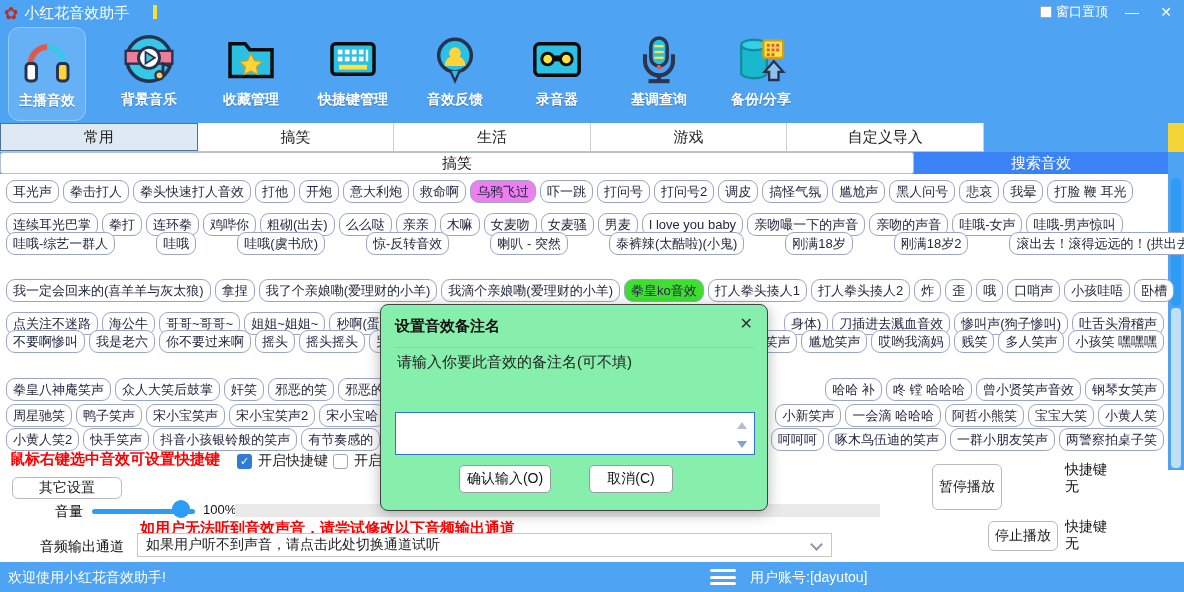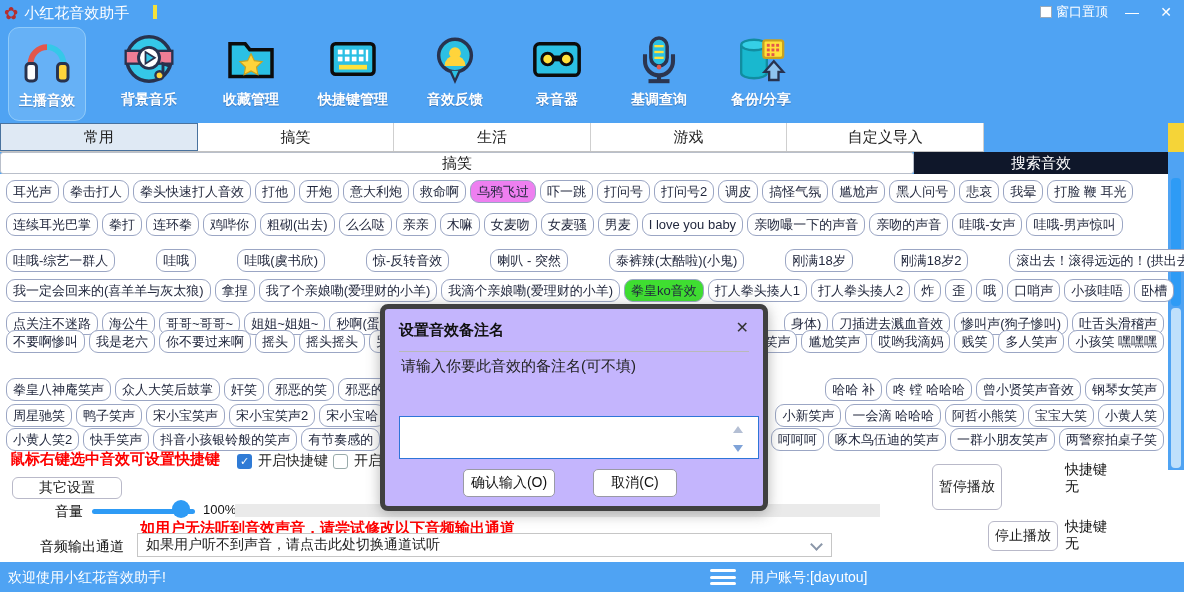--- a/index.html
+++ b/index.html
@@ -27,21 +27,21 @@
 
   
   .cat-tabs { position:absolute; top:123px; left:0; width:984px; height:29px; display:flex; background:#fff; border-bottom:1px solid #c2c2c2; }
   .cat-tab { flex:1; display:flex; align-items:center; justify-content:center; font-size:15px; color:#222; background:#fff; border-right:1px solid #cfcfcf; }
   .cat-tab.active { background:#dfe9f4; border:1px solid #49729e; }
   .corner-yellow { position:absolute; top:123px; left:1168px; width:16px; height:29px; background:#f5d438; }
 
   
   .sub-tabs { position:absolute; top:152px; left:0; width:1168px; height:22px; display:flex; }
   .sub-tab-main { width:935px; background:#fff; border:1px solid #b9bfca; border-radius:3px; display:flex; align-items:center; justify-content:center; font-size:15px; color:#1b1b1b; }
-  .sub-tab-search { width:260px; background:#0f172a; color:#fff; display:flex; align-items:center; justify-content:center; font-size:15px; }
+  .sub-tab-search { width:260px; background:#3b82f6; color:#fff; display:flex; align-items:center; justify-content:center; font-size:15px; }
 
   
   .panelA { position:absolute; top:174px; left:0; width:1168px; height:296px; background:#fff; }
   .panelB { position:absolute; top:470px; left:0; width:1184px; height:92px; background:#fff; }
   .vscroll-thumb { position:absolute; top:178px; left:1171px; width:10px; height:128px; background:#2e9bf5; border-radius:4px; }
   .vscroll-track { position:absolute; top:308px; left:1171px; width:10px; height:160px; background:#bfe0fb; border-radius:4px; }
 
   
   .srow { position:absolute; left:6px; width:1158px; display:flex; gap:4px; align-items:flex-end; }
   .sbtn { font-family:inherit; font-size:13px; color:#22283e; background:#fff; border:1px solid #9ba6c4; border-radius:9px; padding:2px 6px; height:23px; white-space:nowrap; line-height:17px; }
@@ -58,21 +58,21 @@
   .vol-track { position:absolute; left:92px; top:509px; width:103px; height:5px; background:#2e9bf5; border-radius:3px; }
   .vol-thumb { position:absolute; left:172px; top:500px; width:18px; height:18px; background:#2e9bf5; border-radius:50%; }
   .vol-value { position:absolute; left:203px; top:502px; font-size:13px; color:#111; }
   .progress-gray { position:absolute; left:235px; top:504px; width:645px; height:13px; background:#eaeaea; }
   .chan-label { position:absolute; left:40px; top:538px; font-size:14px; color:#111; }
   .chan-box { position:absolute; left:137px; top:533px; width:695px; height:24px; background:#fff; border:1px solid #c6c6c6; display:flex; align-items:center; padding:0 8px; font-size:14px; color:#222; }
   .chevron { position:absolute; right:10px; top:6px; width:9px; height:9px; border-right:2px solid #8a96a8; border-bottom:2px solid #8a96a8; transform:rotate(45deg); }
   .hk-text { position:absolute; font-size:14px; color:#111; line-height:17px; }
 
   
-  .dialog { position:absolute; left:380px; top:304px; width:388px; height:207px; background:#c4b5fd; border:5px solid #404040; border-radius:8px; box-shadow:0 3px 14px rgba(90,90,90,.45); z-index:50; }
+  .dialog { position:absolute; left:380px; top:304px; width:388px; height:207px; background:#86efac; border:1px solid #404040; border-radius:8px; box-shadow:0 3px 14px rgba(90,90,90,.45); z-index:50; }
   .dlg-title { position:absolute; left:14px; top:12px; font-size:15px; font-weight:bold; color:#111; }
   .dlg-close { position:absolute; right:14px; top:9px; font-size:16px; color:#333; }
   .dlg-hr { position:absolute; left:14px; right:14px; top:42px; border-top:1px solid #b9b9b9; }
   .dlg-prompt { position:absolute; left:16px; top:48px; font-size:15px; color:#222; }
   .dlg-input { position:absolute; left:14px; top:107px; width:360px; height:43px; border:1px solid #2e75d8; background:#fff; font-size:14px; color:#222; padding:4px 18px 4px 6px; }
   .dlg-spin-up { position:absolute; right:20px; top:117px; width:0; height:0; border-left:5px solid transparent; border-right:5px solid transparent; border-bottom:7px solid #b4bfd4; }
   .dlg-spin-down { position:absolute; right:20px; top:136px; width:0; height:0; border-left:5px solid transparent; border-right:5px solid transparent; border-top:7px solid #7fa3d8; }
   .dlg-btn { position:absolute; top:160px; height:28px; background:#fff; border:1px solid #9a9aa5; border-radius:5px; font-size:14px; color:#111; display:flex; align-items:center; justify-content:center; font-family:inherit; }
 
   
@@ -249,21 +249,21 @@
         <button class="sbtn">木嘛</button>
         <button class="sbtn">女麦吻</button>
         <button class="sbtn">女麦骚</button>
         <button class="sbtn">男麦</button>
         <button class="sbtn">I love you baby</button>
         <button class="sbtn">亲吻嘬一下的声音</button>
         <button class="sbtn">亲吻的声音</button>
         <button class="sbtn">哇哦-女声</button>
         <button class="sbtn">哇哦-男声惊叫</button>
       </div>
-      <div class="srow" style="top: 249px; gap: 41px;">
+      <div class="srow" style="top: 232px; gap: 41px;">
         <button class="sbtn">哇哦-综艺一群人</button>
         <button class="sbtn">哇哦</button>
         <button class="sbtn">哇哦(虞书欣)</button>
         <button class="sbtn">惊-反转音效</button>
         <button class="sbtn">喇叭 - 突然</button>
         <button class="sbtn">泰裤辣(太酷啦)(小鬼)</button>
         <button class="sbtn">刚满18岁</button>
         <button class="sbtn">刚满18岁2</button>
         <button class="sbtn">滚出去！滚得远远的！(拱出去)(完颜慧德)</button>
       </div>

